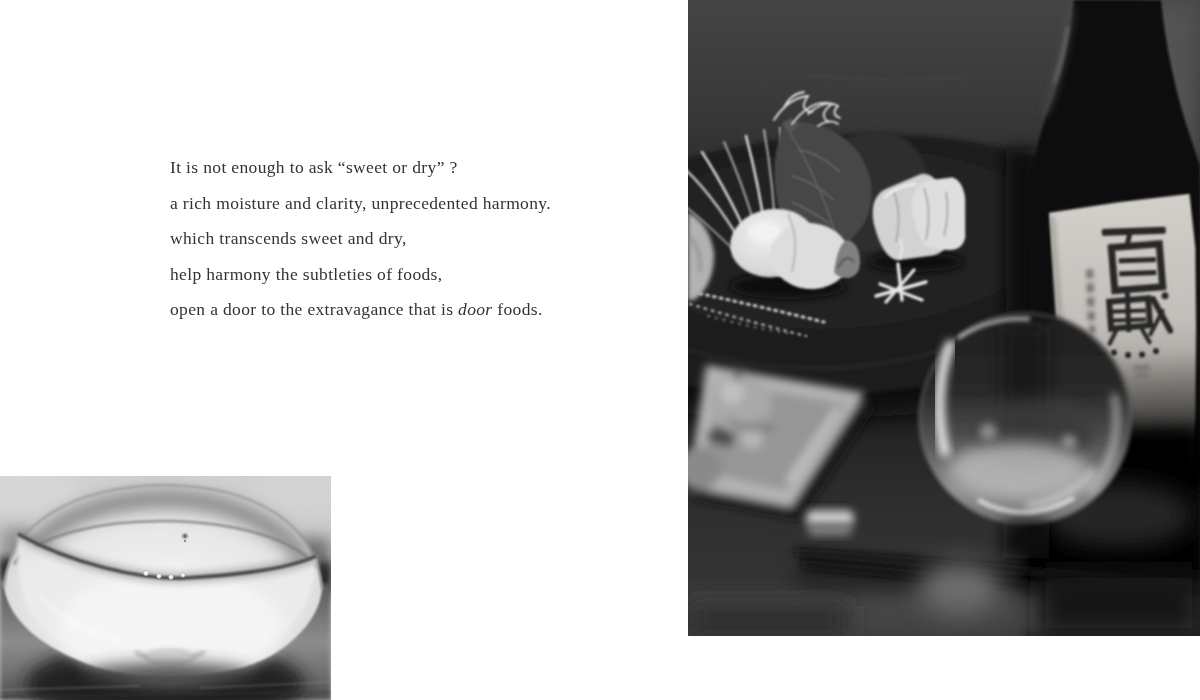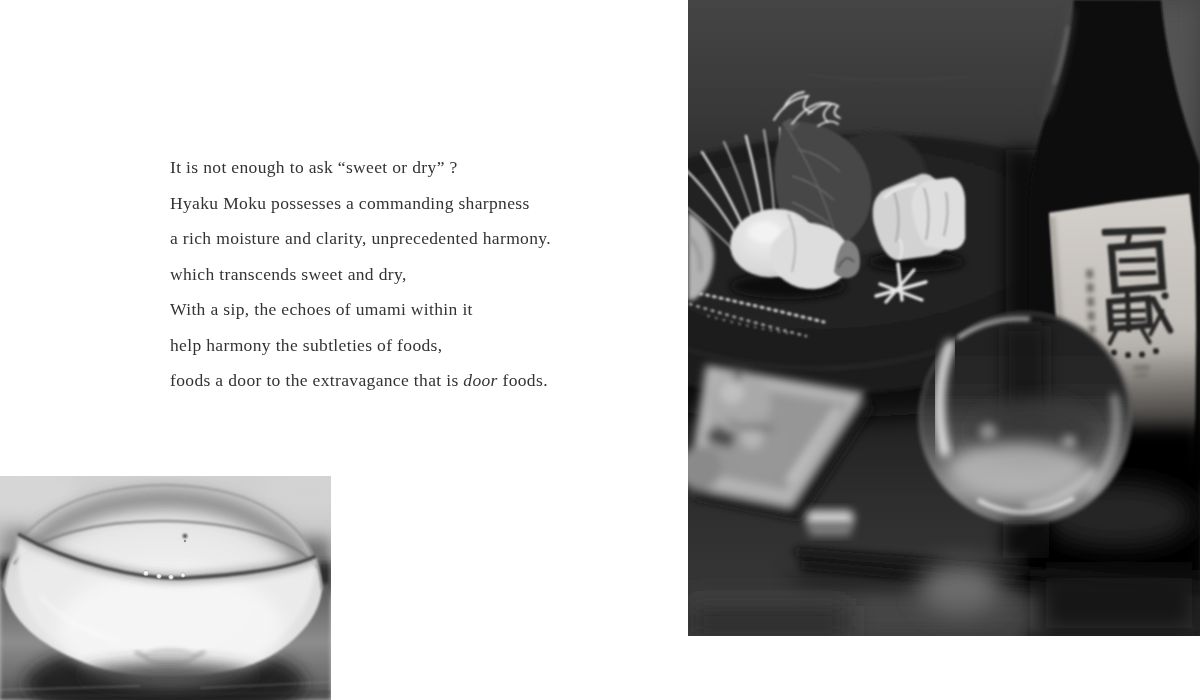--- a/index.html
+++ b/index.html
@@ -15,26 +15,24 @@
   .photo-cup{left:0;top:476px;width:331px;height:224px;}
   figure svg{display:block;width:100%;height:100%;}
 </style>
 </head>
 <body>
 
 <div class="page">
 
   <section class="intro">
     <div class="line">It is not enough to ask “sweet or dry” ?</div>
-    <div class="line">Hyaku Moku possesses a commanding sharpness</div>
     <div class="line">a rich moisture and clarity, unprecedented harmony.</div>
     <div class="line">which transcends sweet and dry,</div>
-    <div class="line">With a sip, the echoes of umami within it</div>
     <div class="line">help harmony the subtleties of foods,</div>
-    <div class="line"><span>foods a door to the extravagance that is </span><span class="it">door</span><span> foods.</span></div>
+    <div class="line"><span>open a door to the extravagance that is </span><span class="it">door</span><span> foods.</span></div>
   </section>
 
   <figure class="photo-main" role="img" aria-label="Monochrome photograph: slate plate of sashimi with scallops, shiso leaf and daikon, a dark Hyaku Moku sake bottle with white label, and a round tasting glass of sake on dark wood">
     <svg viewBox="0 0 512 636" preserveAspectRatio="none">
       <defs>
         <filter id="mb1" x="-30%" y="-30%" width="160%" height="160%">
             <feGaussianBlur stdDeviation="1"></feGaussianBlur>
           </filter>
         <filter id="mb2" x="-30%" y="-30%" width="160%" height="160%">
             <feGaussianBlur stdDeviation="2"></feGaussianBlur>

